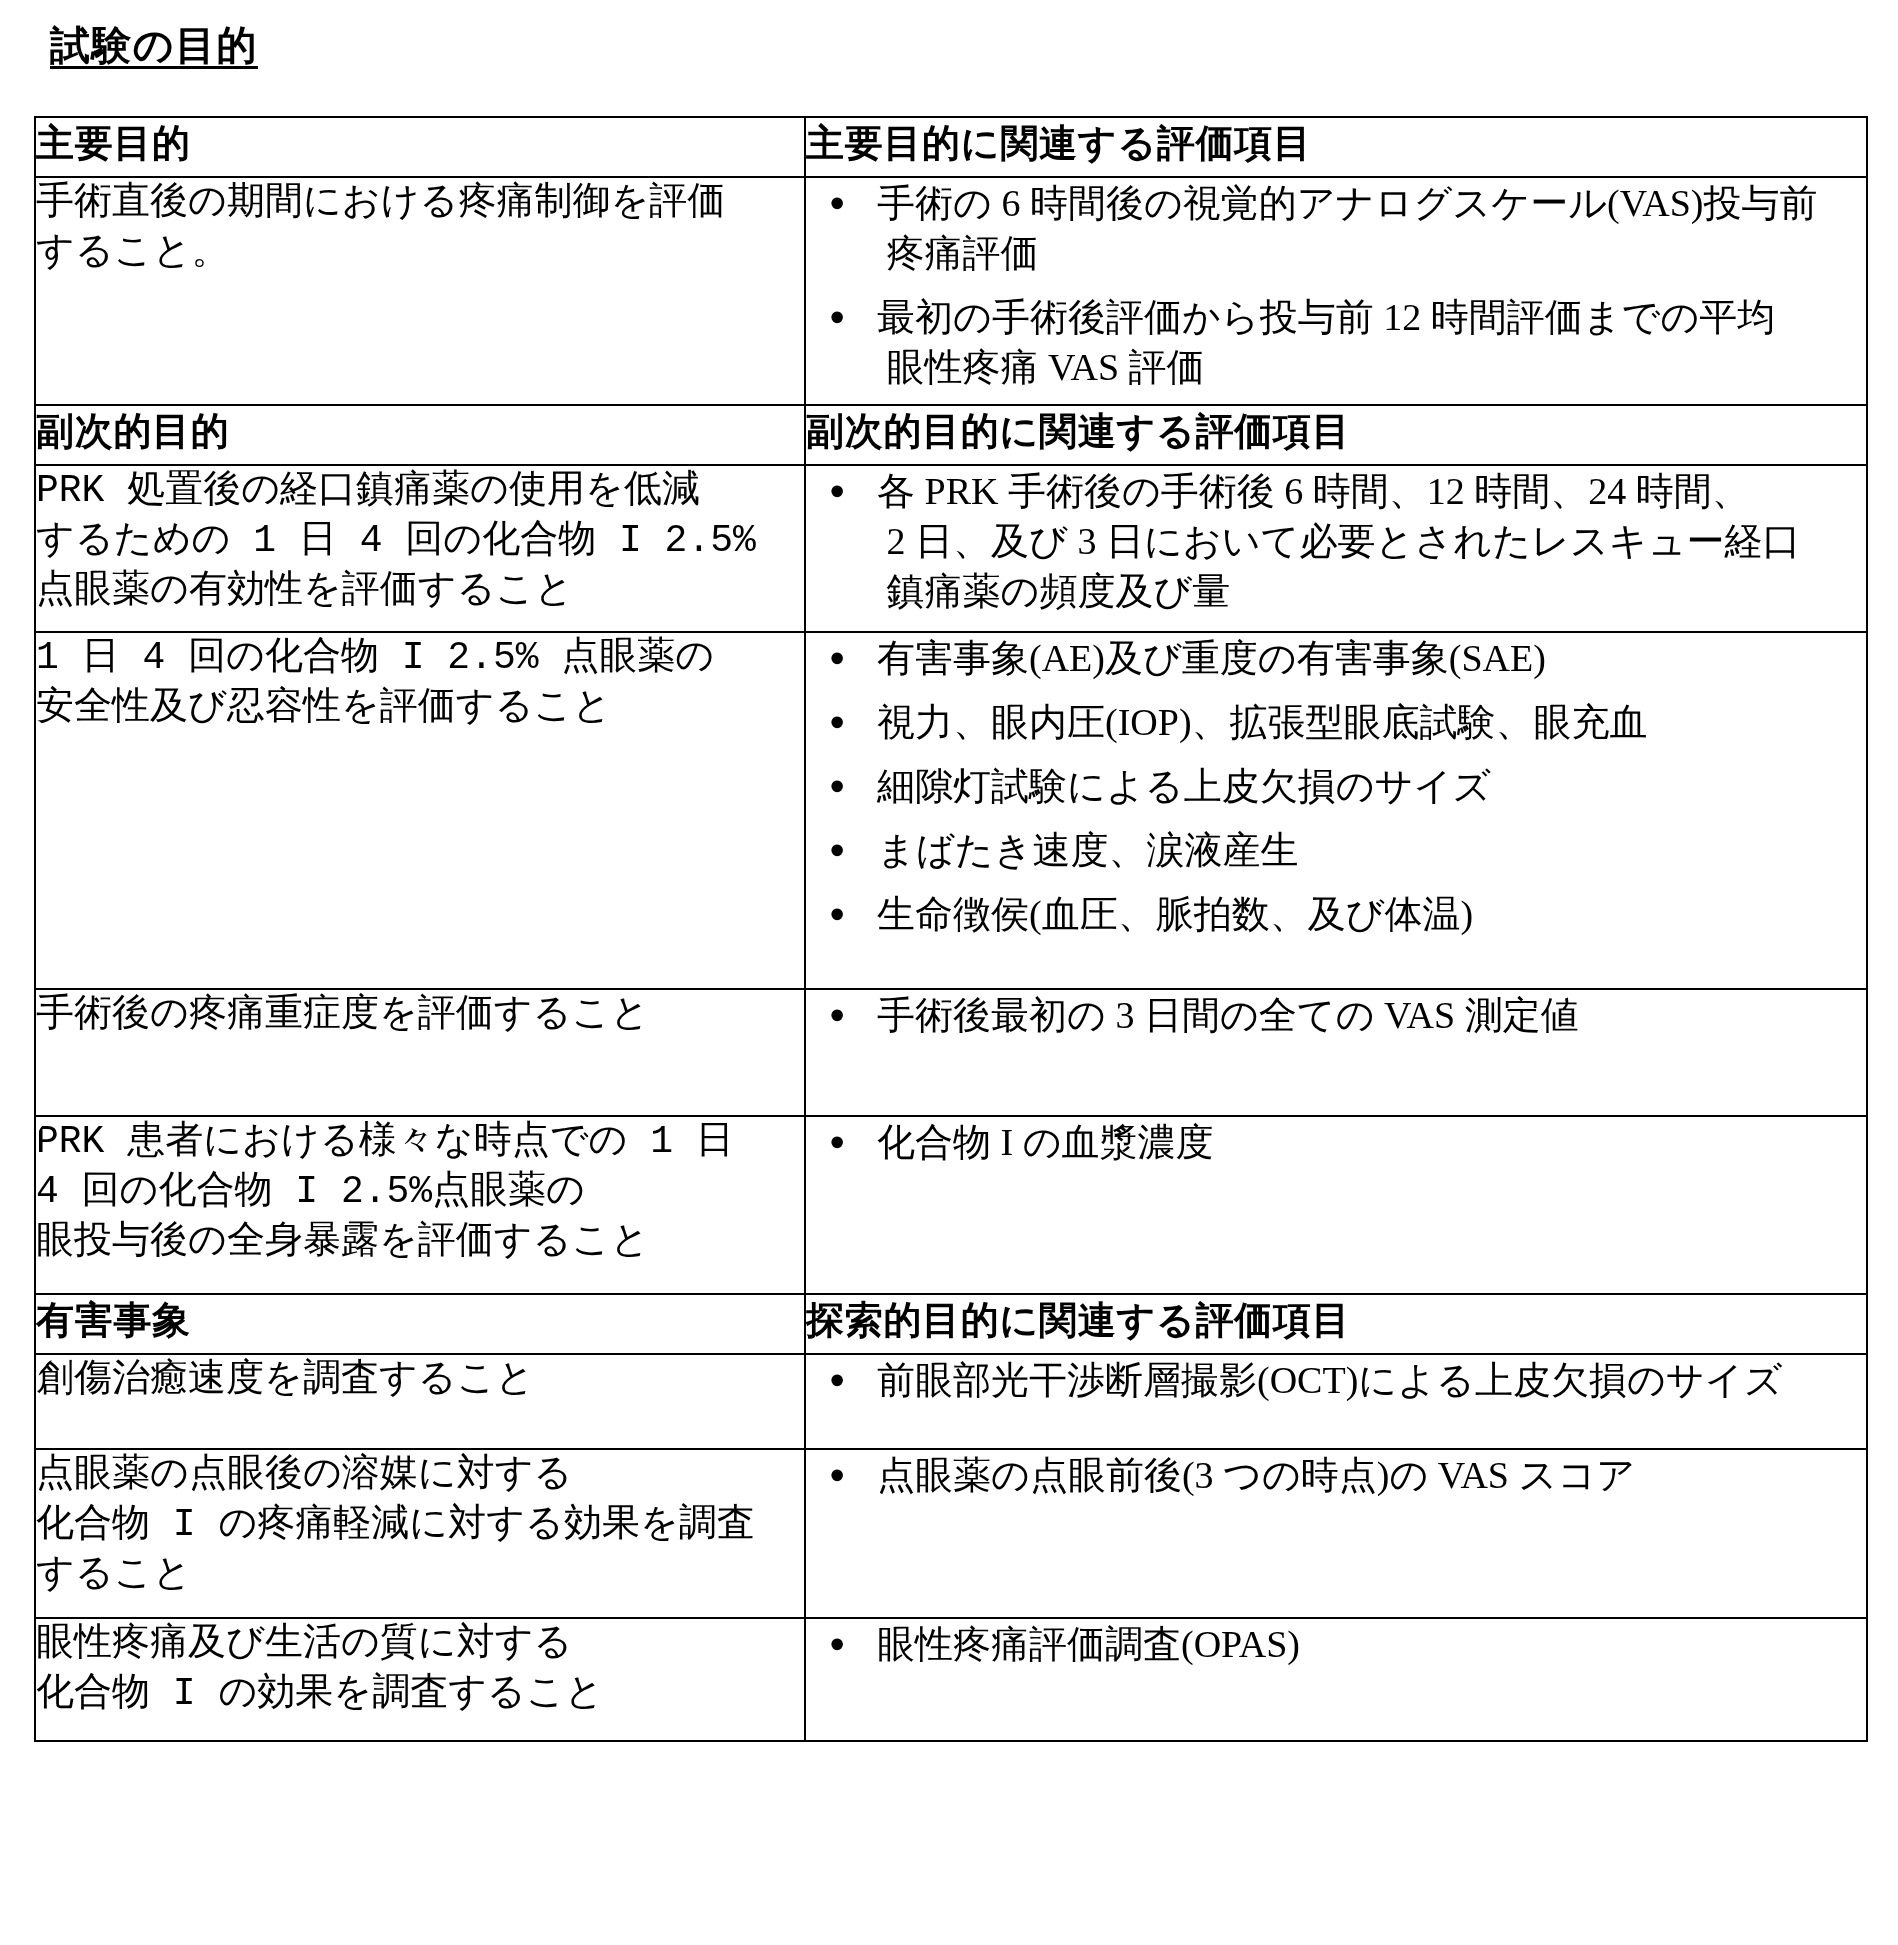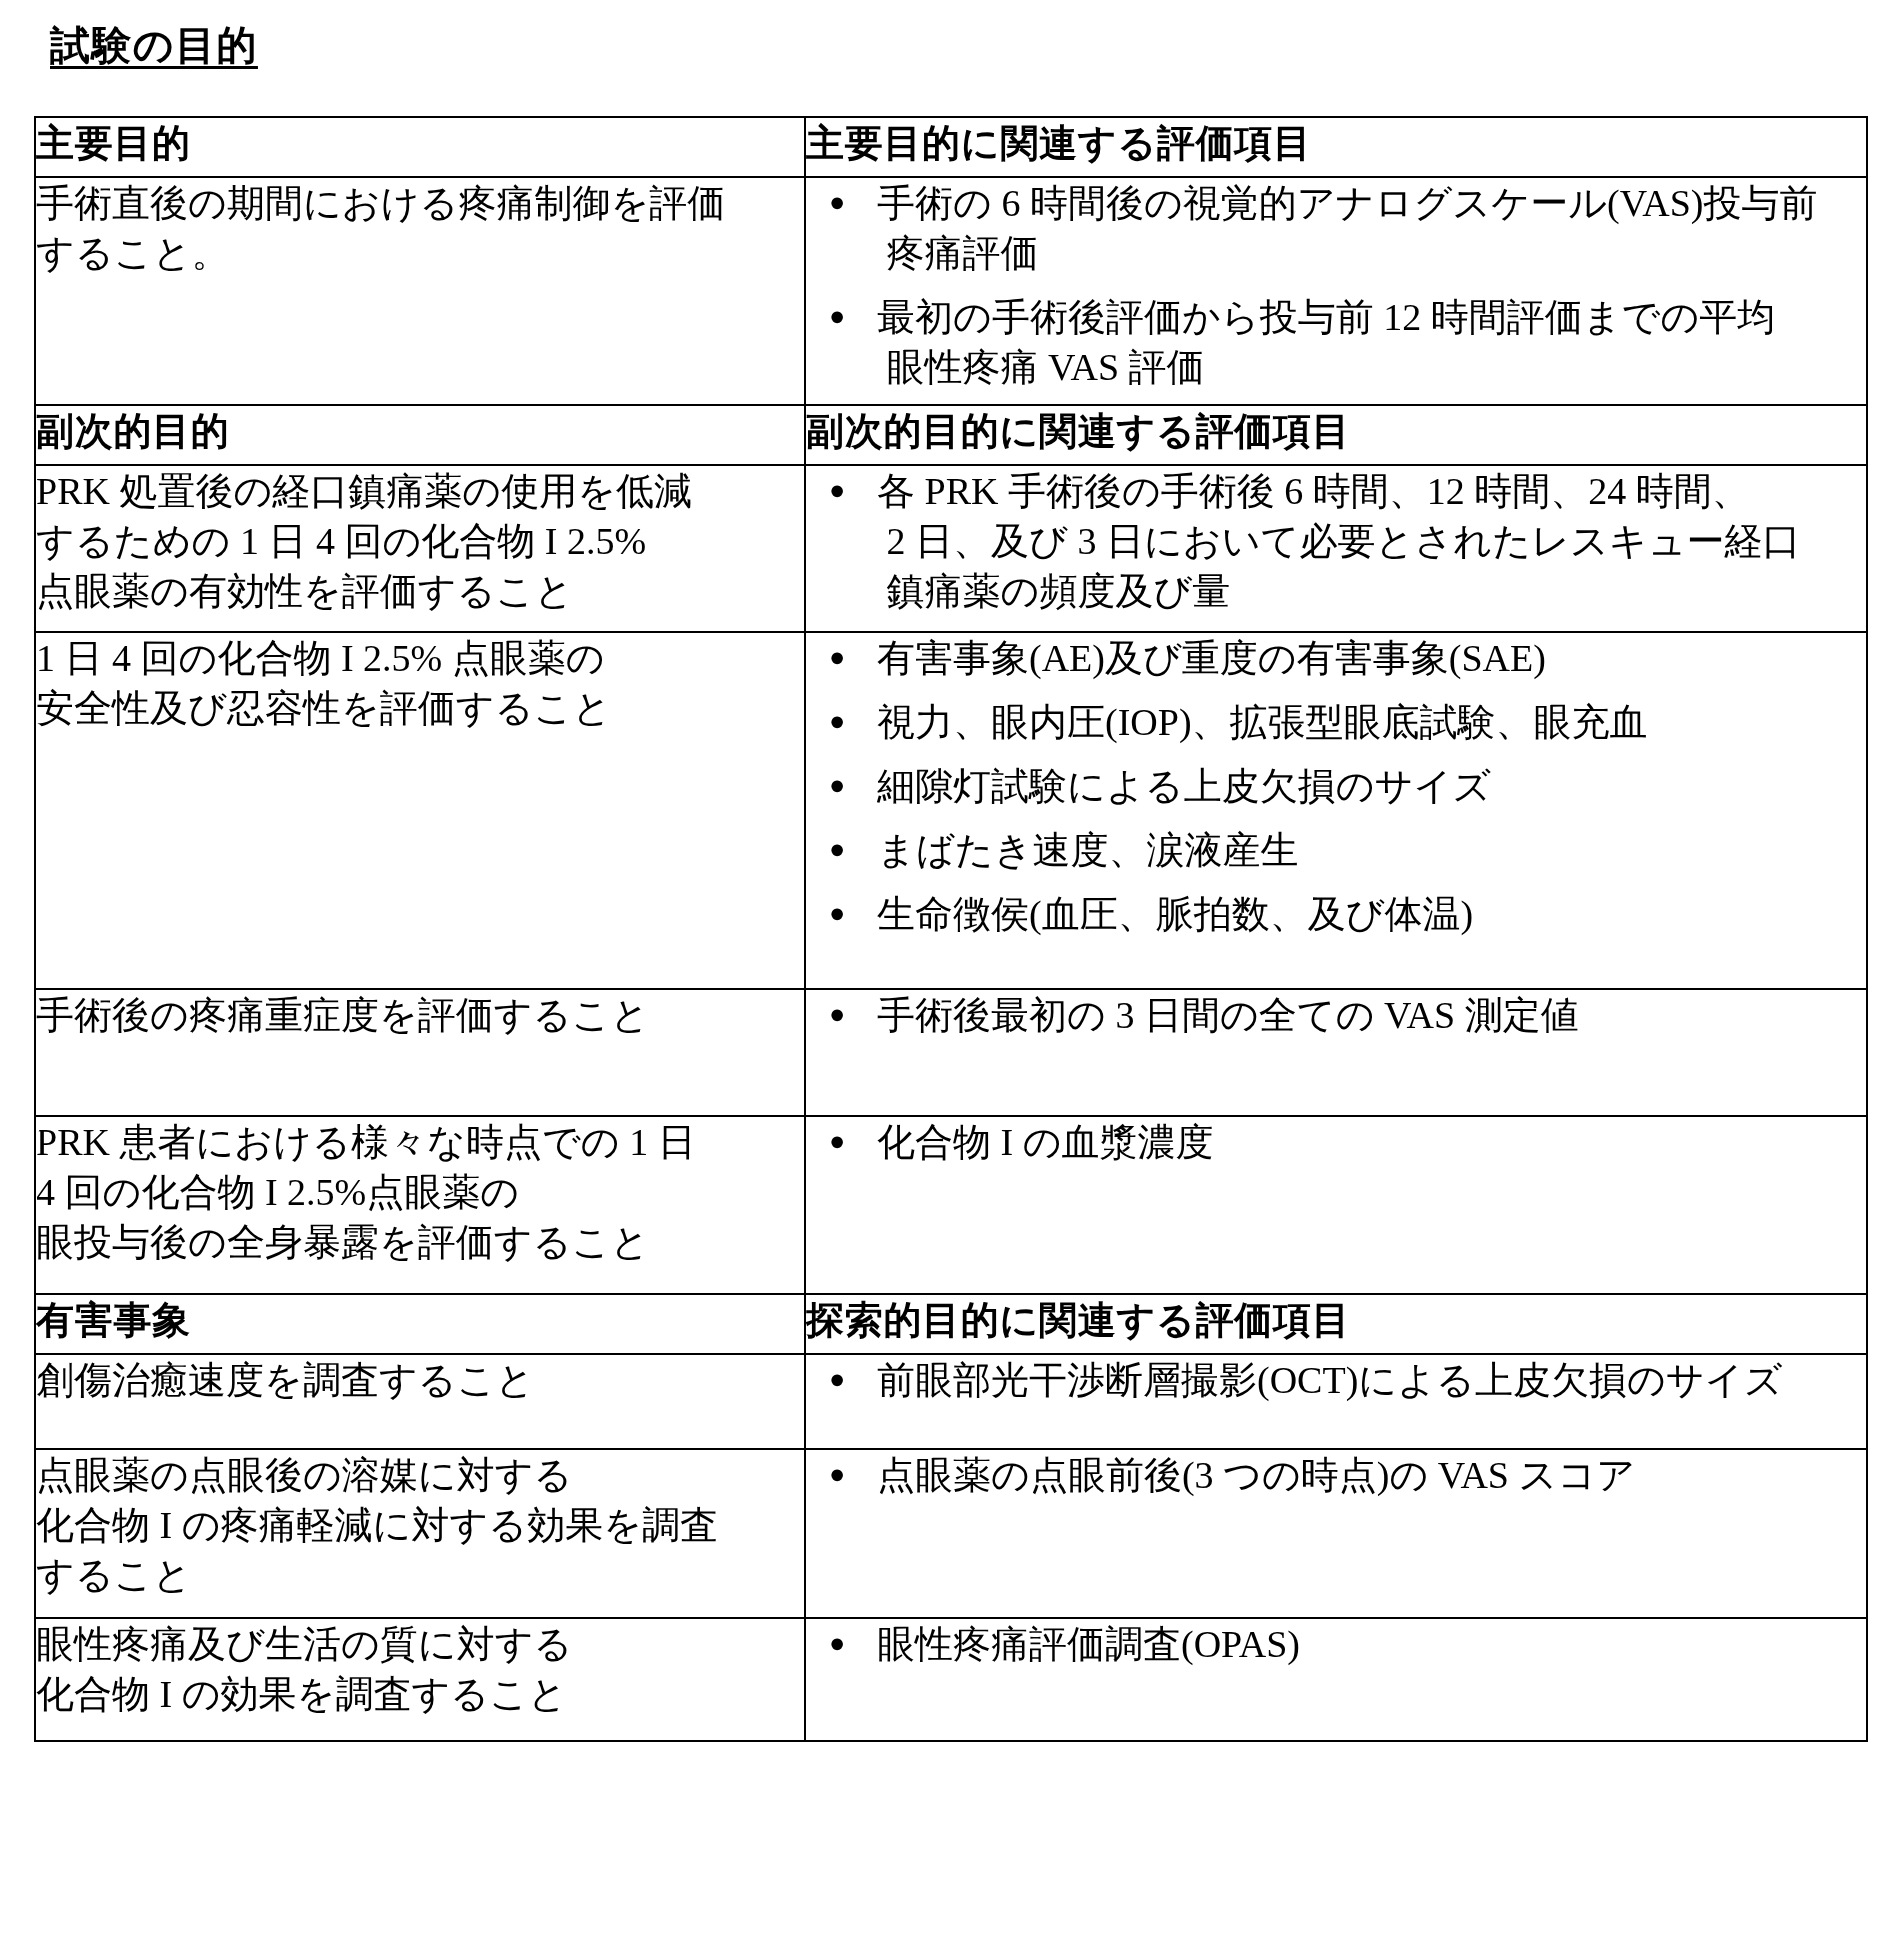--- a/index.html
+++ b/index.html
@@ -54,20 +54,21 @@
   tr.h164 td{height:111px;}
   td.hdr{
     font-family:"Liberation Sans","DejaVu Sans",sans-serif;
     font-weight:bold;
     font-size:38px;
     padding:11.4px 11.4px 4.3px 20px;
     letter-spacing:0.7px;
   }
   td.obj{
     padding:17px 14px 7px 21px;
+    font-family:Liberation Mono, monospace;
   }
   .obj-text{
     white-space:pre-wrap;
     display:block;
   }
   td.eps{
     padding:17px 11.4px 7px 0;
   }
   .bullet-item{
     position:relative;

